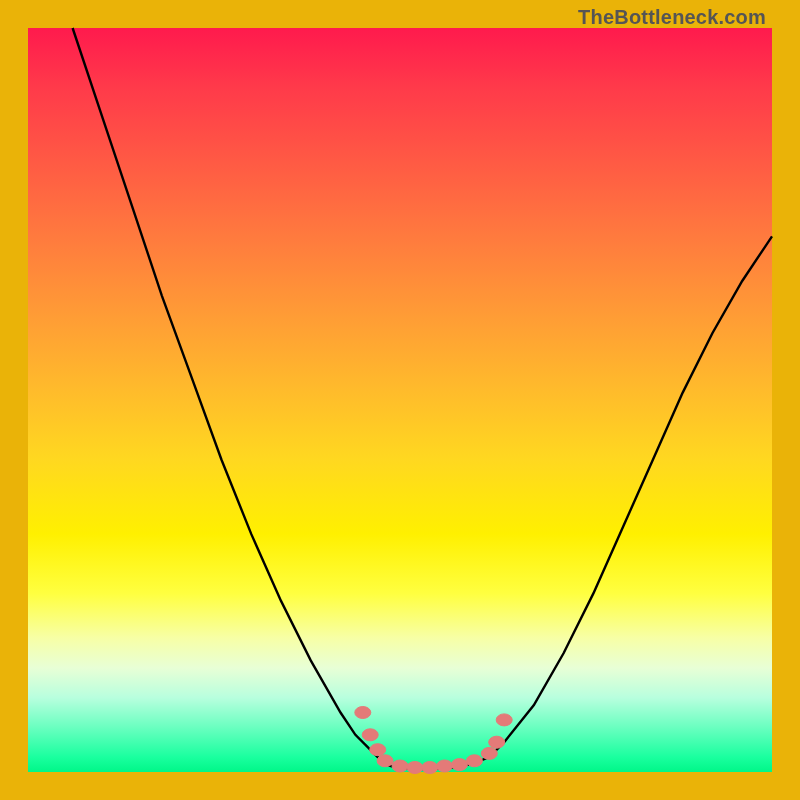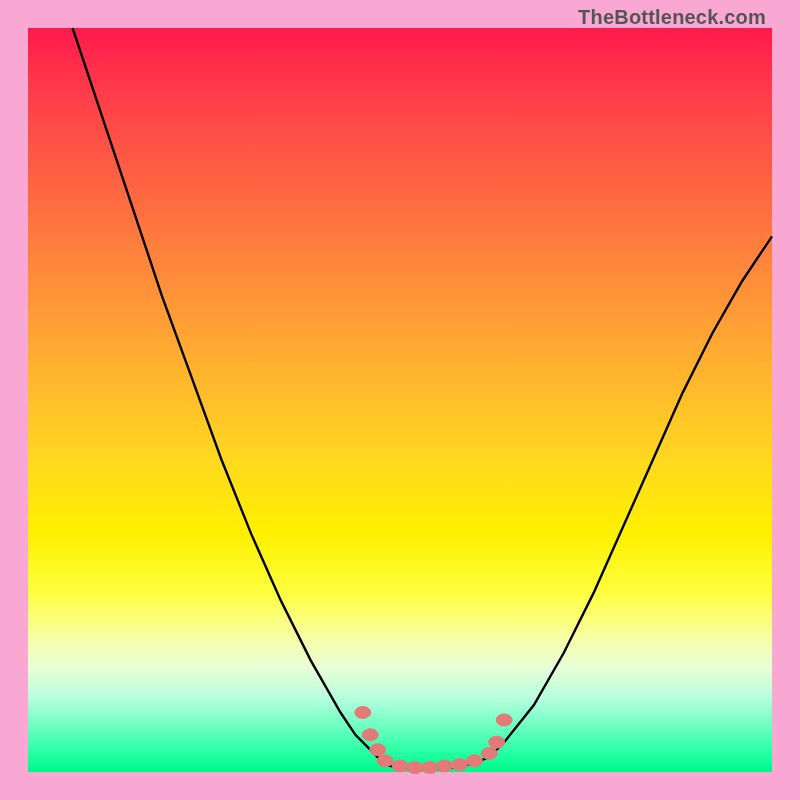--- a/index.html
+++ b/index.html
@@ -1,20 +1,20 @@
 <!DOCTYPE html>
 <html><head>
 <meta charset="utf-8">
 <style>
   * { margin: 0; padding: 0; box-sizing: border-box; }
   html, body { width: 800px; height: 800px; overflow: hidden; }
   .frame {
     width: 800px;
     height: 800px;
-    background: #f9a8d4;
+    background: #eab308;
     position: relative;
   }
   .plot-area {
     position: absolute;
     left: 28px;
     top: 28px;
     width: 744px;
     height: 744px;
     background: linear-gradient(to bottom,
       #ff1a4d 0%,

